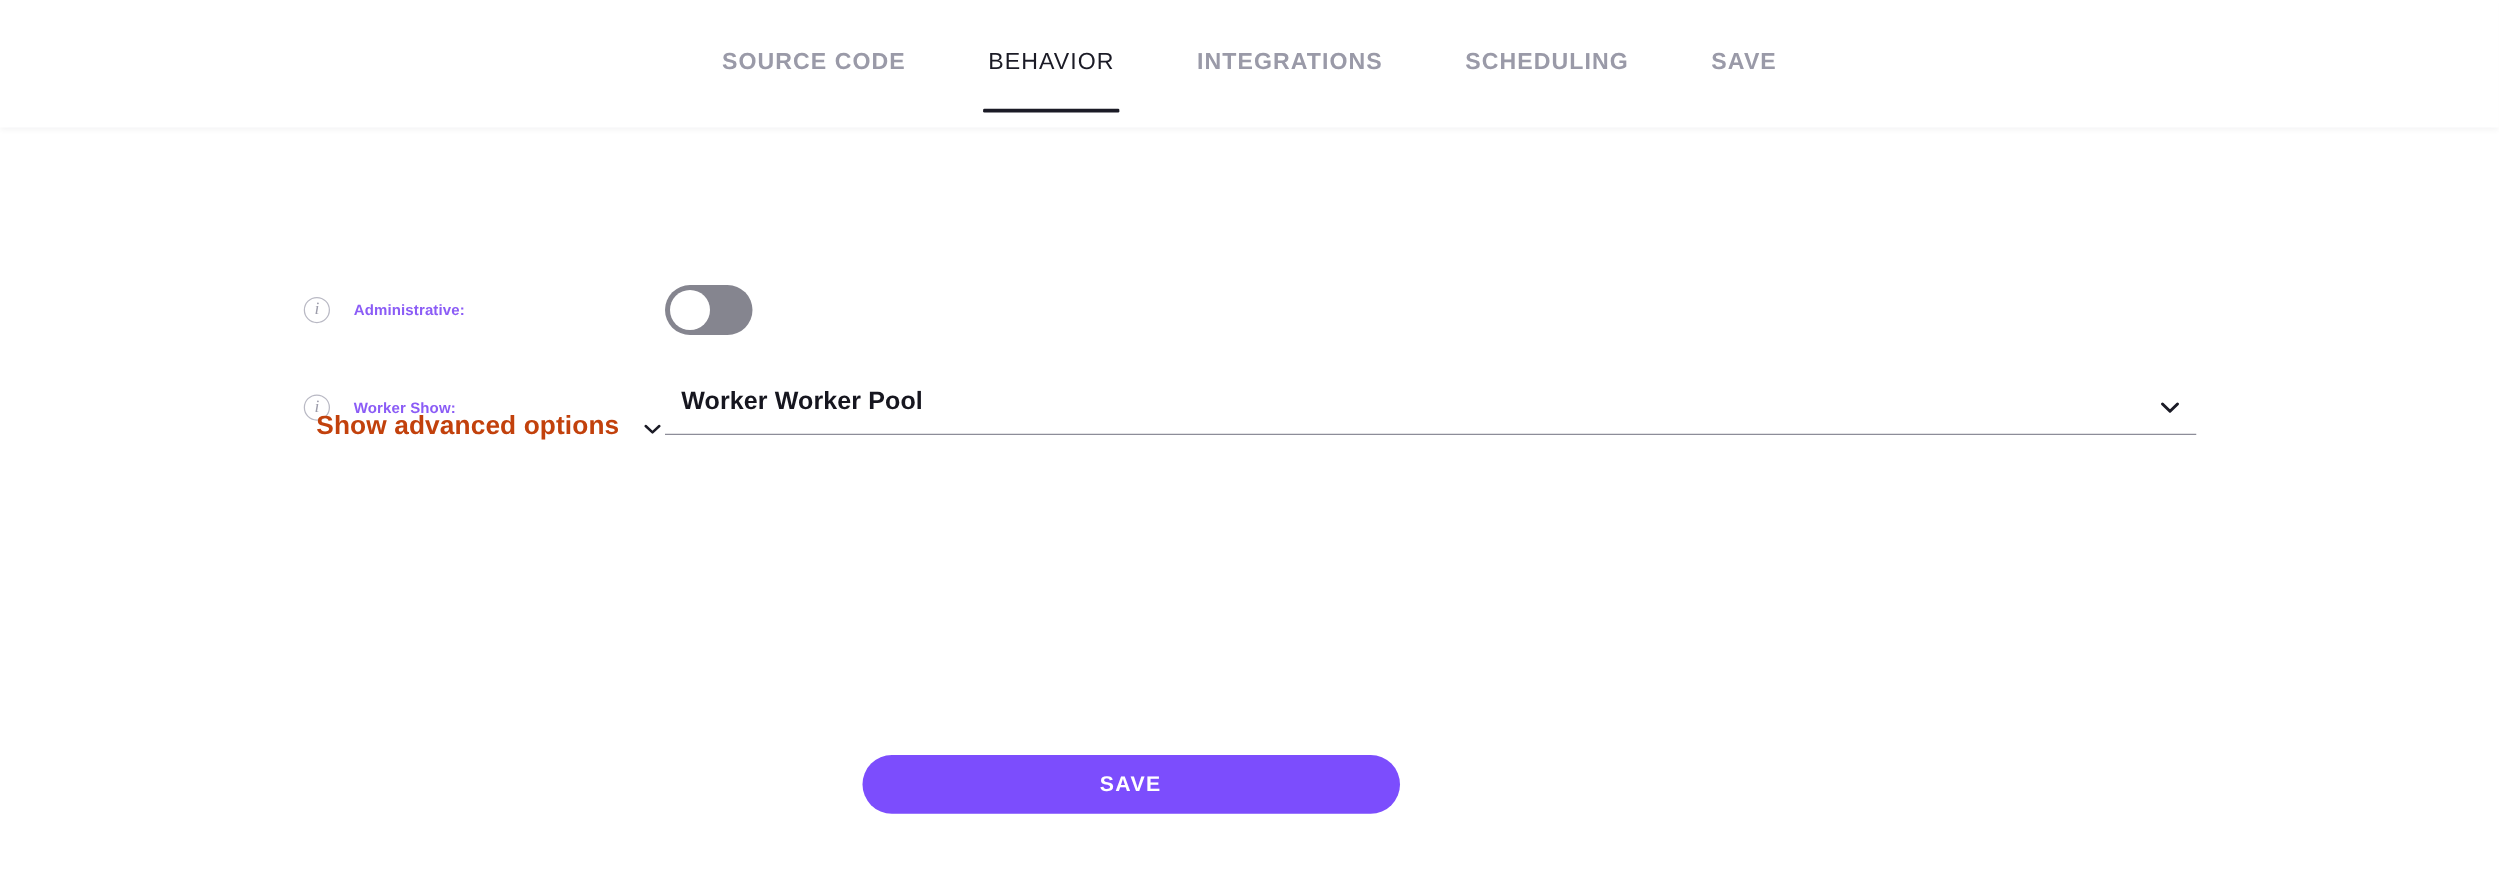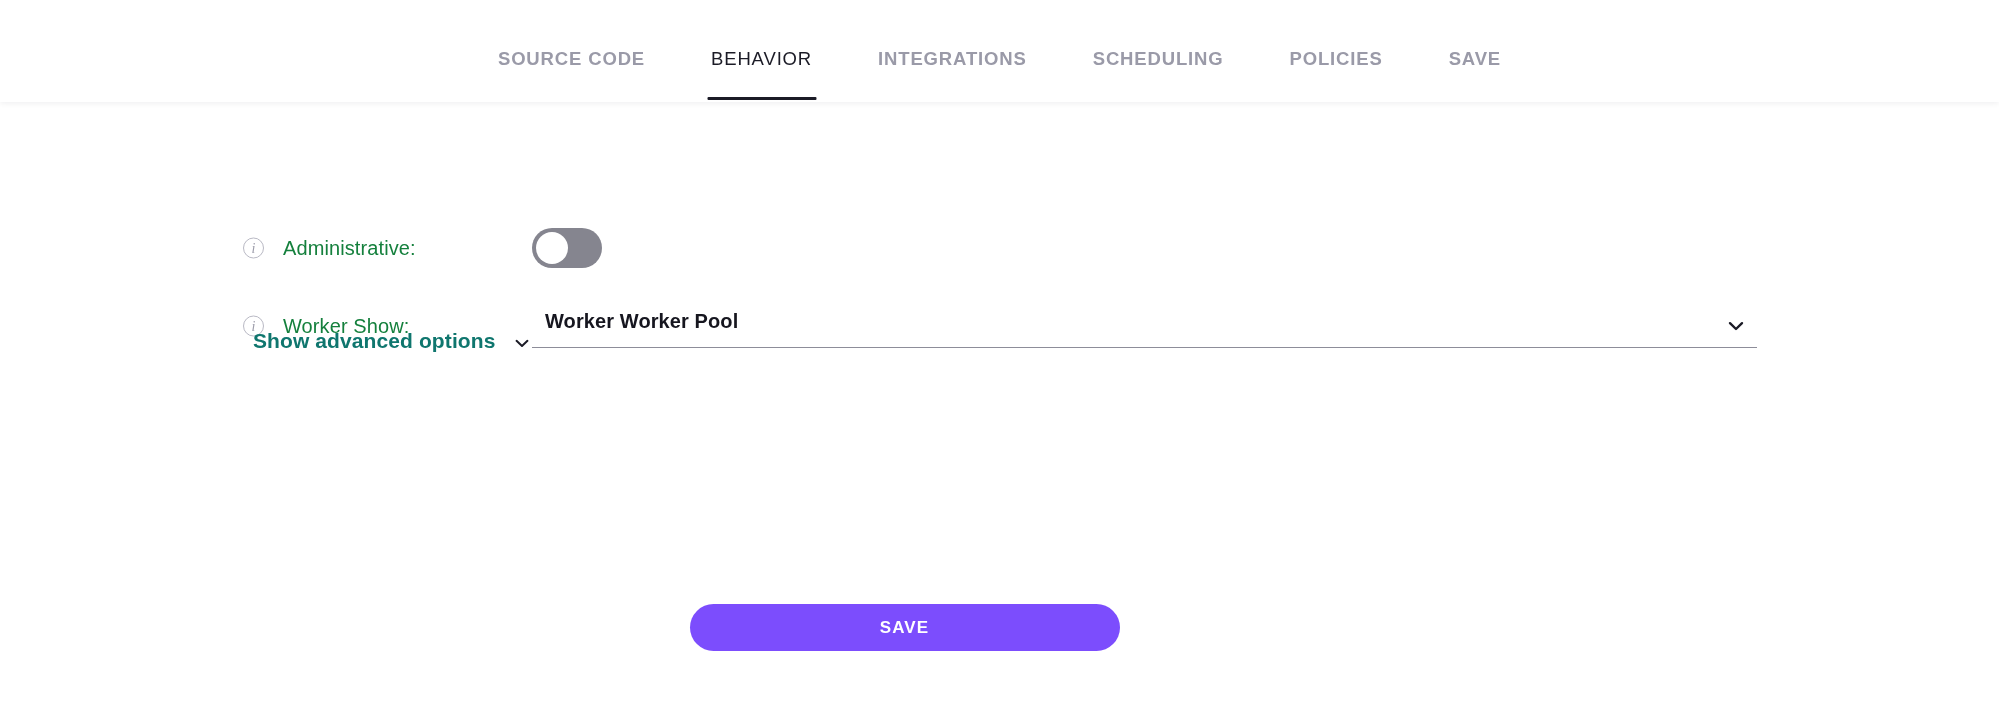--- a/index.html
+++ b/index.html
@@ -37,21 +37,21 @@
     justify-content: center;
     align-items: flex-start;
   }
   .tab {
     position: relative;
     height: 102px;
     display: flex;
     align-items: flex-start;
     justify-content: center;
     padding: 0 0;
-    margin: 14px 33px;
+    margin: 4px 33px;
     cursor: pointer;
     box-sizing: border-box;
   }
   .tab-label {
     display: block;
     margin-top: 36px;
     font-size: 18.5px;
     letter-spacing: 0.85px;
     color: #9a9aa8;
     font-weight: 600;
@@ -117,23 +117,23 @@
     text-align: center;
     box-sizing: border-box;
     user-select: none;
   }
 
   .row-label {
     position: absolute;
     left: 283px;
     top: 50%;
     transform: translateY(-50%);
-    font-size: 20px;
-    font-weight: 400;
-    color: #15803d;
+    font-size: 12px;
+    font-weight: 700;
+    color: #8b5cf6;
     white-space: nowrap;
     letter-spacing: 0.1px;
   }
 
   
   .toggle {
     position: absolute;
     left: 532px;
     top: 50%;
     transform: translateY(-50%);
@@ -193,21 +193,21 @@
     position: absolute;
     top: 227px;
     left: 253px;
     display: flex;
     align-items: center;
     cursor: pointer;
   }
   .advanced-label {
     font-size: 21px;
     font-weight: 700;
-    color: #0f766e;
+    color: #c2410c;
     letter-spacing: 0.1px;
     white-space: nowrap;
     text-align: center;
   }
   .advanced-chev {
     position: relative;
     margin-left: 17px;
     top: 2px;
   }
 
@@ -255,24 +255,20 @@
     <div class="tab">
       <span class="tab-label">INTEGRATIONS</span>
       <span class="tab-underline"></span>
     </div>
 
     <div class="tab">
       <span class="tab-label">SCHEDULING</span>
       <span class="tab-underline"></span>
     </div>
 
-    <div class="tab">
-      <span class="tab-label">POLICIES</span>
-      <span class="tab-underline"></span>
-    </div>
 
     <div class="tab">
       <span class="tab-label">SAVE</span>
       <span class="tab-underline"></span>
     </div>
 
   </div>
 </div>
 
 <div class="content">

